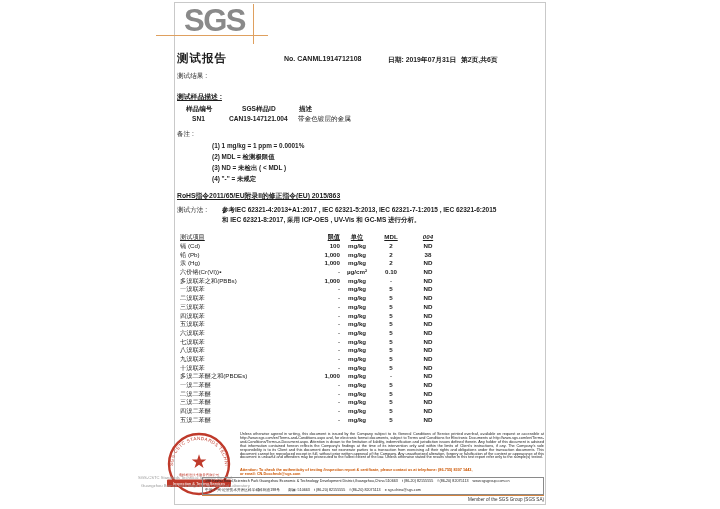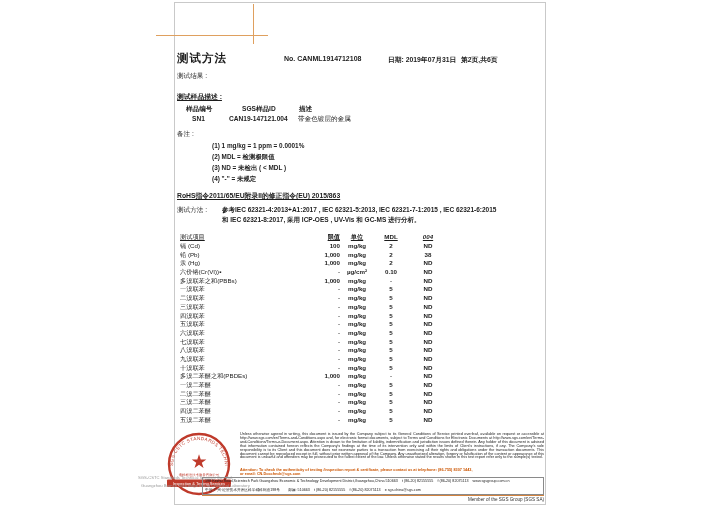--- a/index.html
+++ b/index.html
@@ -63,24 +63,25 @@
   .addr-2{left:205px;top:487px;font-size:3.7px;white-space:pre;color:#222;}
   .footer-orange-line{left:202px;top:494.6px;width:342px;height:1.3px;background:#d2833f;}
   .member{left:300px;top:496.5px;width:244px;text-align:right;font-size:4.6px;color:#333;}
 </style>
 </head>
 <body>
 
 <div class="canvas">
   <div class="frame"></div>
 
+  <div class="abs logo-text">SGS</div>
   <div class="abs logo-hline"></div>
   <div class="abs logo-vline"></div>
 
-  <div class="abs title">测试方法</div>
+  <div class="abs title">测试报告</div>
   <div class="abs report-no">No. CANML1914712108</div>
   <div class="abs date">日期: 2019年07月31日</div>
   <div class="abs pageno">第2页,共6页</div>
 
   <div class="abs results-label">测试结果 :</div>
   <div class="abs sampledesc-label">测试样品描述 :</div>
 
   <div class="abs s-h1">样品编号</div>
   <div class="abs s-h2">SGS样品ID</div>
   <div class="abs s-h3">描述</div>

